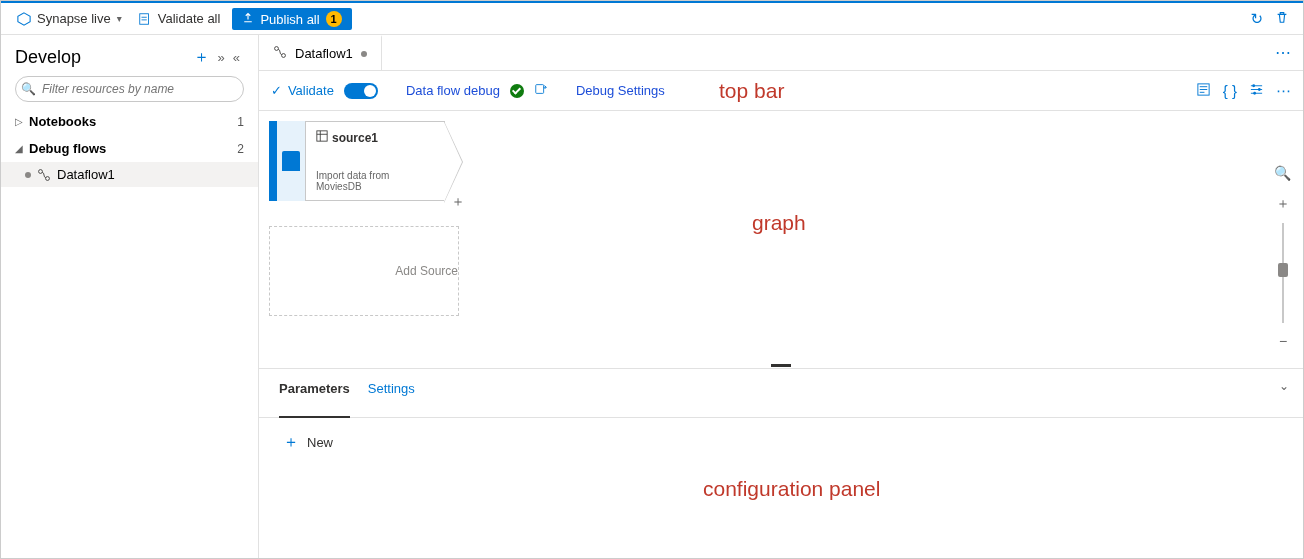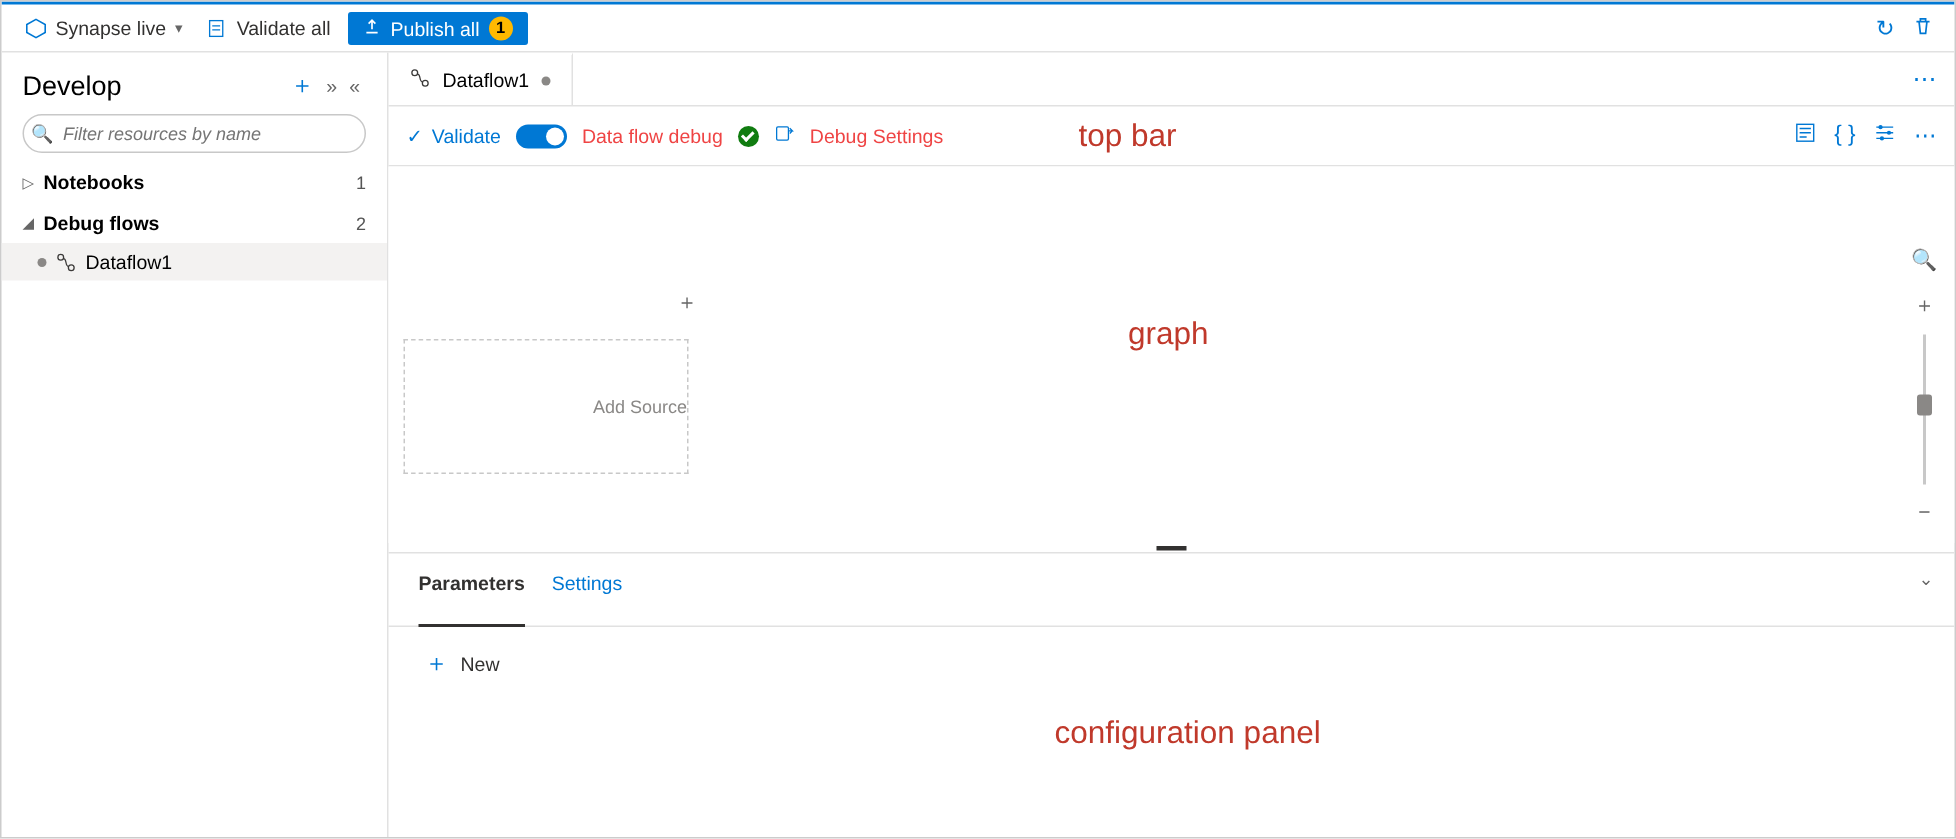--- a/index.html
+++ b/index.html
@@ -46,21 +46,21 @@
   .tab { display: flex; align-items: center; gap: 8px; padding: 0 14px; border-right: 1px solid #e1e1e1; border-top: 2px solid transparent; font-size: 13px; cursor: pointer; }
   .tab .dot { background: #8a8886; }
   .tab-more { margin-left: auto; padding: 0 12px; color: #0078d4; display: flex; align-items: center; cursor: pointer; }
 
   .topbar { height: 40px; display: flex; align-items: center; padding: 0 12px; gap: 10px; font-size: 13px; border-bottom: 1px solid #e1e1e1; }
   .validate-btn { display: flex; align-items: center; gap: 6px; color: #0078d4; cursor: pointer; }
   .toggle { width: 34px; height: 16px; background: #0078d4; border-radius: 8px; position: relative; cursor: pointer; }
   .toggle .knob { position: absolute; right: 2px; top: 2px; width: 12px; height: 12px; background: #fff; border-radius: 50%; }
   .green-check { width: 14px; height: 14px; background: #107c10; border-radius: 50%; position: relative; display: inline-block; }
   .green-check::after { content: ""; position: absolute; left: 4px; top: 2px; width: 3px; height: 6px; border: solid #fff; border-width: 0 2px 2px 0; transform: rotate(45deg); }
-  .topbar-label { color: #ef4444; }
+  .topbar-label { color: #1d4ed8; margin-left: 18px; }
   .topbar-right { margin-left: auto; display: flex; gap: 12px; color: #0078d4; }
   .tb-icon { cursor: pointer; font-size: 15px; }
 
   .annot { position: absolute; color: #c0392b; font-size: 21px; pointer-events: none; }
 
   .graph-area { flex: 1; position: relative; background: #fff; overflow: hidden; }
   .source-node { position: absolute; left: 10px; top: 10px; display: flex; height: 80px; }
   .source-handle { width: 8px; background: #0078d4; }
   .source-tool { width: 28px; background: #e6f2fb; display: flex; align-items: center; justify-content: center; }
   .source-tool .ticon { width: 18px; height: 20px; background: #0078d4; border-radius: 2px 2px 0 0; position: relative; }
@@ -218,20 +218,38 @@
               <circle cx="5" cy="4" r="1.5" fill="#0078d4"></circle>
               <circle cx="11" cy="8" r="1.5" fill="#0078d4"></circle>
               <circle cx="6" cy="12" r="1.5" fill="#0078d4"></circle>
             </svg>
         </span>
         <span class="tb-icon">⋯</span>
       </div>
     </div>
 
     <div class="graph-area">
+      <div class="source-node">
+        <div class="source-handle"></div>
+        <div class="source-tool">
+            <div class="ticon"></div>
+          </div>
+        <div class="source-card">
+          <div class="src-title">
+            <span>
+              <svg viewBox="0 0 14 14" width="12" height="12">
+                  <rect x="1" y="1" width="12" height="12" fill="none" stroke="#3b3a39"></rect>
+                  <path d="M1 5h12M5 1v12" stroke="#3b3a39"></path>
+                </svg>
+            </span>
+            <span>source1</span>
+          </div>
+          <div class="src-desc">Import data from MoviesDB</div>
+        </div>
+      </div>
       <div class="plus-out">＋</div>
       <div class="add-source">
         <span>Add Source</span>
       </div>
       <div class="annot" style="left:493px; top:100px;">graph</div>
 
       <div class="zoom-rail">
         <span class="zoom-icon">🔍</span>
         <span class="zoom-icon">＋</span>
         <div class="zoom-track">

